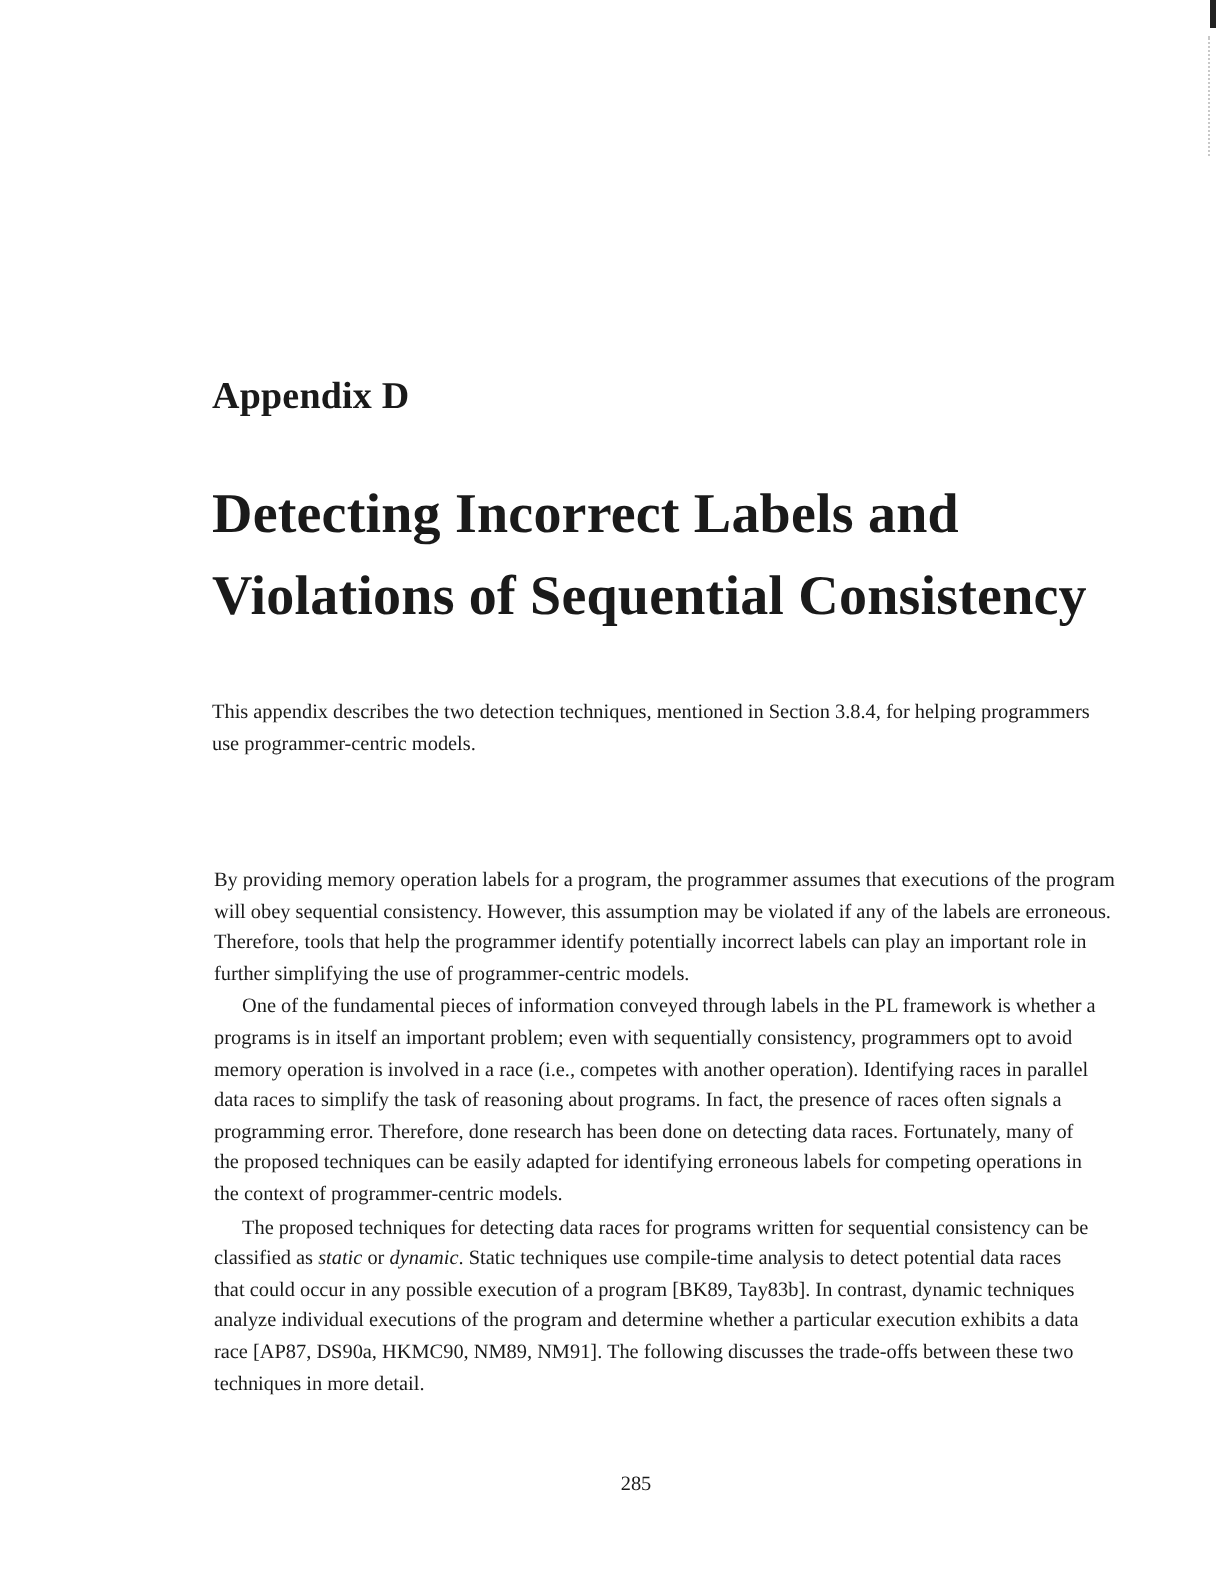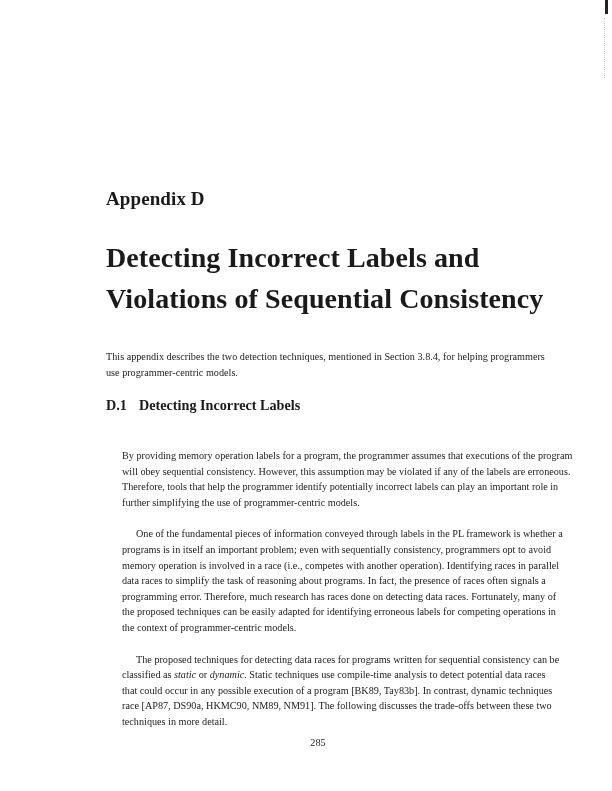--- a/index.html
+++ b/index.html
@@ -8,21 +8,21 @@
   .page { position: absolute; left: 0; top: 0; width: 612px; height: 791px; }
   .scan-mark { position: absolute; left: 605px; top: 0; width: 3px; height: 14px; background: #222; }
   .scan-dots { position: absolute; left: 604px; top: 18px; width: 4px; height: 60px;
                border-left: 1px dotted #c8c8c8; }
   .appendix { position: absolute; left: 106px; top: 188px; font-size: 19px; font-weight: bold; letter-spacing: 0.1px; }
   .title { position: absolute; left: 106px; top: 237px; font-size: 28px; font-weight: bold; line-height: 41px; letter-spacing: 0.1px; }
   .intro { position: absolute; left: 106px; top: 349px; width: 405px; font-size: 10.2px; line-height: 15.6px; text-align: justify; }
   .section { position: absolute; left: 106px; top: 397px; font-size: 14.2px; font-weight: bold; }
   .section .num { display: inline-block; width: 33px; }
   .body { position: absolute; left: 106px; top: 432px; width: 405px; font-size: 10.2px; line-height: 15.6px; }
-  .body p { margin: 16px; text-align: justify; text-align-last: left; }
+  .body p { margin: 1px; text-align: justify; text-align-last: left; }
   .body .line { display: block; text-align: justify; text-align-last: justify; white-space: nowrap; }
   .body .line.last { text-align-last: left; }
   .pagenum { position: absolute; left: 12px; width: 612px; top: 737px; text-align: center; font-size: 10.2px; }
   em { font-style: italic; }
 </style>
 </head>
 <body>
 
 <div class="page">
   <div class="scan-mark"></div>
@@ -33,43 +33,41 @@
   <div class="title">
     <div>Detecting Incorrect Labels and</div>
     <div>Violations of Sequential Consistency</div>
   </div>
 
   <div class="intro">
     <span class="line" style="display:block;text-align:justify;text-align-last:justify;white-space:nowrap;">This appendix describes the two detection techniques, mentioned in Section 3.8.4, for helping programmers</span>
     <span style="display:block;">use programmer-centric models.</span>
   </div>
 
-  <div class="section">
-    <span class="num">D.1</span><span>Detecting Incorrect Labels</span>
-  </div>
 
   <div class="body">
     <p>
       <span class="line">By providing memory operation labels for a program, the programmer assumes that executions of the program</span>
       <span class="line">will obey sequential consistency. However, this assumption may be violated if any of the labels are erroneous.</span>
       <span class="line">Therefore, tools that help the programmer identify potentially incorrect labels can play an important role in</span>
       <span class="line last">further simplifying the use of programmer-centric models.</span>
     </p>
     <p>
       <span class="line" style="padding-left:14px;">One of the fundamental pieces of information conveyed through labels in the PL framework is whether a</span>
       <span class="line">programs is in itself an important problem; even with sequentially consistency, programmers opt to avoid</span>
       <span class="line">memory operation is involved in a race (i.e., competes with another operation). Identifying races in parallel</span>
       <span class="line">data races to simplify the task of reasoning about programs. In fact, the presence of races often signals a</span>
-      <span class="line">programming error. Therefore, much research has races done on detecting data races. Fortunately, many of</span>
+      <span class="line">programming error. Therefore, done research has been done on detecting data races. Fortunately, many of</span>
       <span class="line">the proposed techniques can be easily adapted for identifying erroneous labels for competing operations in</span>
       <span class="line last">the context of programmer-centric models.</span>
     </p>
     <p>
       <span class="line" style="padding-left:14px;">The proposed techniques for detecting data races for programs written for sequential consistency can be</span>
       <span class="line"><span>classified as </span><em>static</em><span> or </span><em>dynamic</em><span>. Static techniques use compile-time analysis to detect potential data races</span></span>
       <span class="line">that could occur in any possible execution of a program [BK89, Tay83b]. In contrast, dynamic techniques</span>
+      <span class="line">analyze individual executions of the program and determine whether a particular execution exhibits a data</span>
       <span class="line">race [AP87, DS90a, HKMC90, NM89, NM91]. The following discusses the trade-offs between these two</span>
       <span class="line last">techniques in more detail.</span>
     </p>
   </div>
 
   <div class="pagenum">285</div>
 </div>
 
 </body></html>

